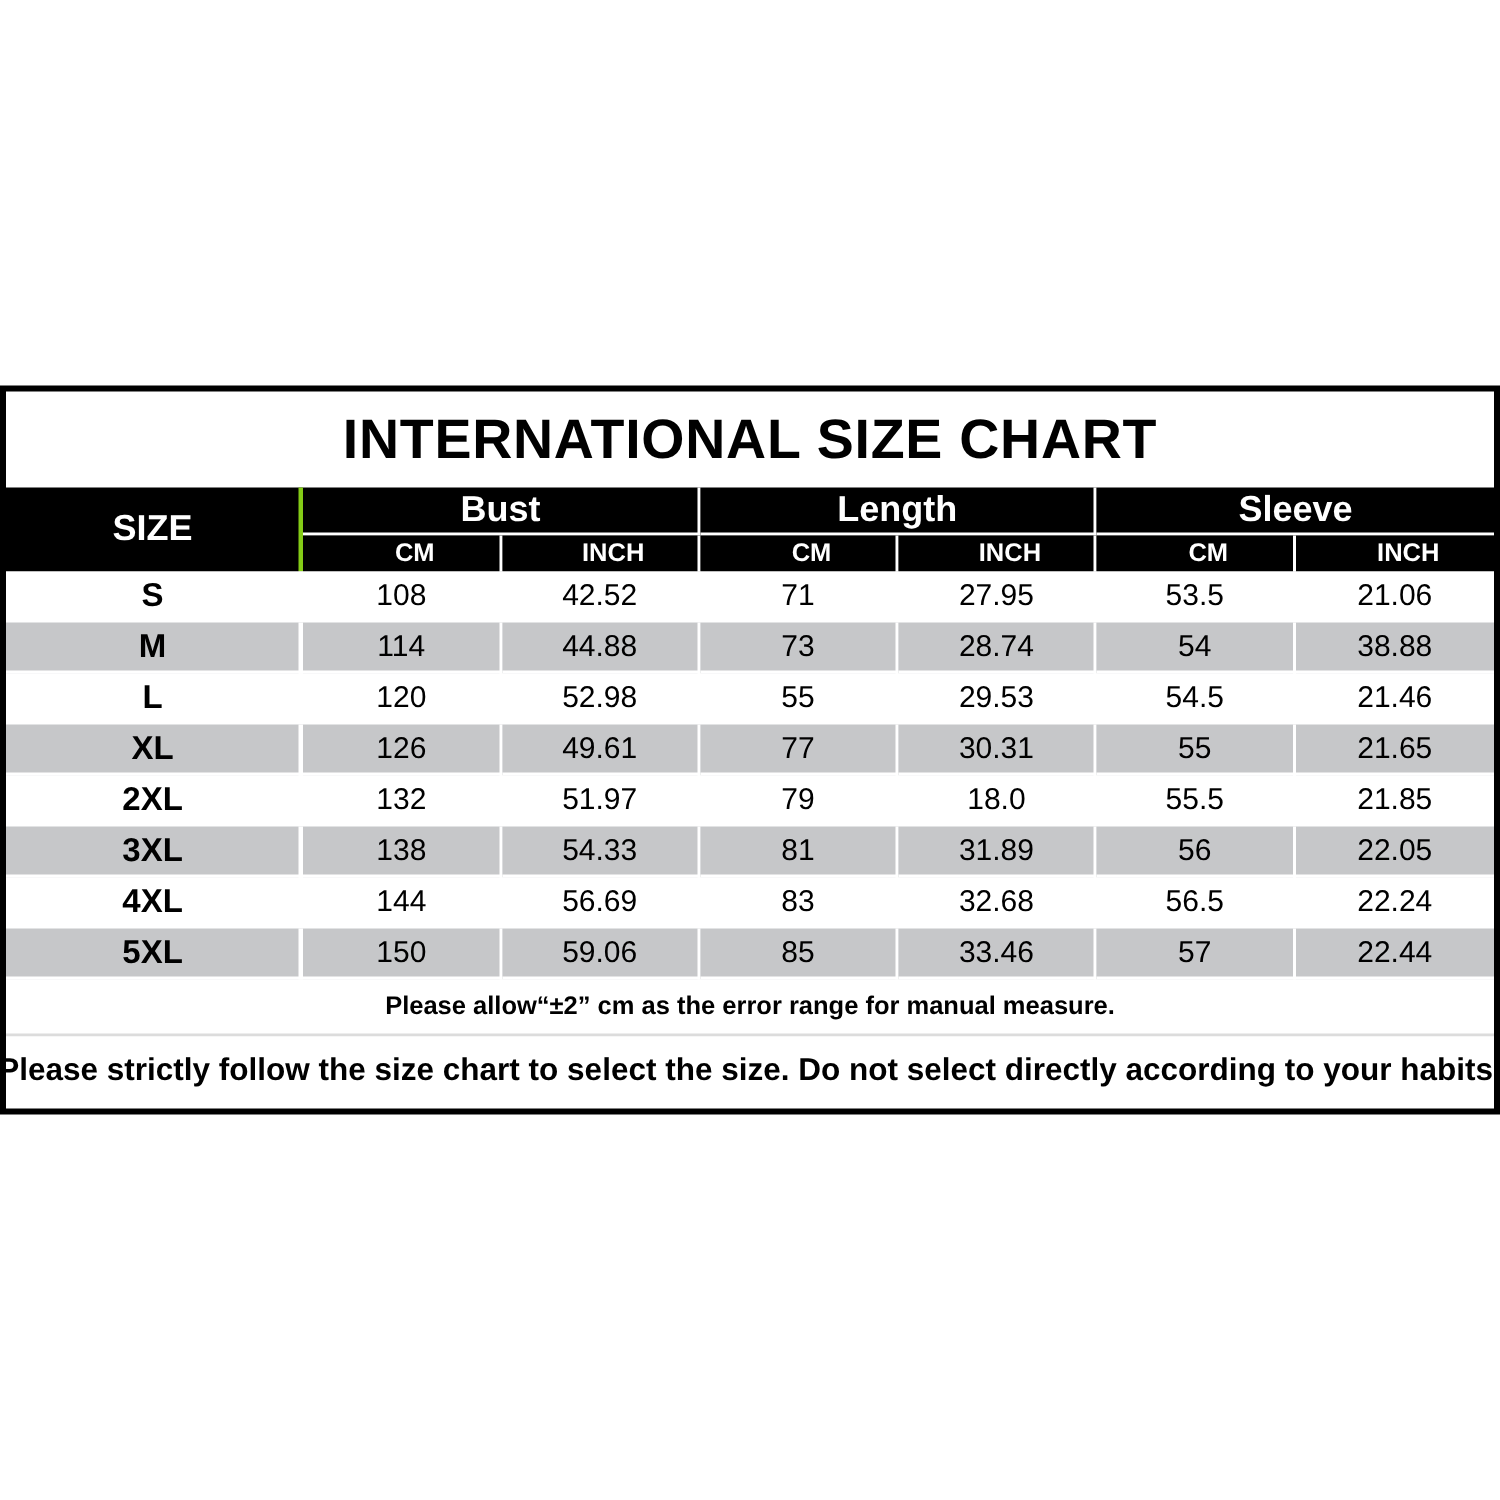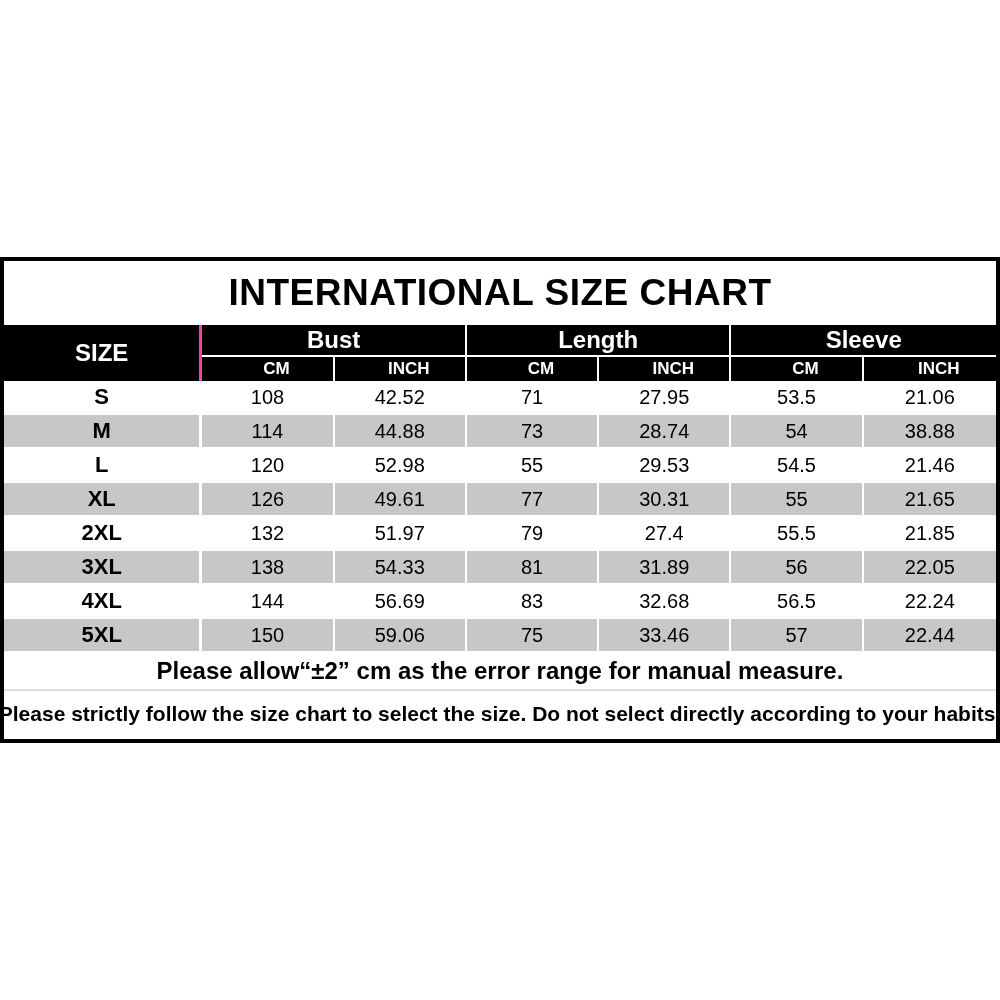--- a/index.html
+++ b/index.html
@@ -53,21 +53,21 @@
   thead th {
     background: #000000;
     color: #ffffff;
     font-weight: bold;
     text-align: center;
     padding: 0;
     box-sizing: border-box;
   }
   th.size-th {
     font-size: 24px;
-    border-right: 3px solid #ec4899;
+    border-right: 3px solid #84cc16;
   }
   th.group-th {
     height: 32px;
     font-size: 24px;
     border-right: 2px solid #ffffff;
     border-bottom: 2px solid #ffffff;
   }
   th.group-th.last { border-right: none; text-align: center; }
   th.unit-th {
     height: 24px;
@@ -95,21 +95,21 @@
   }
   tbody tr:nth-child(even) td { background: #c6c7c9; }
   tbody tr:nth-child(odd) td { background: #ffffff; }
 
   .note-1 {
     height: 36px;
     display: flex;
     align-items: center;
     justify-content: center;
     font-weight: bold;
-    font-size: 24px;
+    font-size: 17px;
     background: #ffffff;
   }
   .note-divider {
     height: 0;
     border-top: 2px solid #dcdcdc;
   }
   .note-2 {
     height: 46px;
     display: flex;
     align-items: center;
@@ -191,21 +191,21 @@
           <td>77</td>
           <td>30.31</td>
           <td>55</td>
           <td class="last">21.65</td>
         </tr>
         <tr>
           <td class="size-cell">2XL</td>
           <td>132</td>
           <td>51.97</td>
           <td>79</td>
-          <td>27.4</td>
+          <td>18.0</td>
           <td>55.5</td>
           <td class="last">21.85</td>
         </tr>
         <tr>
           <td class="size-cell">3XL</td>
           <td>138</td>
           <td>54.33</td>
           <td>81</td>
           <td>31.89</td>
           <td>56</td>
@@ -217,21 +217,21 @@
           <td>56.69</td>
           <td>83</td>
           <td>32.68</td>
           <td>56.5</td>
           <td class="last">22.24</td>
         </tr>
         <tr>
           <td class="size-cell">5XL</td>
           <td>150</td>
           <td>59.06</td>
-          <td>75</td>
+          <td>85</td>
           <td>33.46</td>
           <td>57</td>
           <td class="last">22.44</td>
         </tr>
       </tbody>
     </table>
 
     <div class="note-1">Please allow“±2” cm as the error range for manual measure.</div>
     <div class="note-divider"></div>
     <div class="note-2">Please strictly follow the size chart to select the size. Do not select directly according to your habits.</div>

